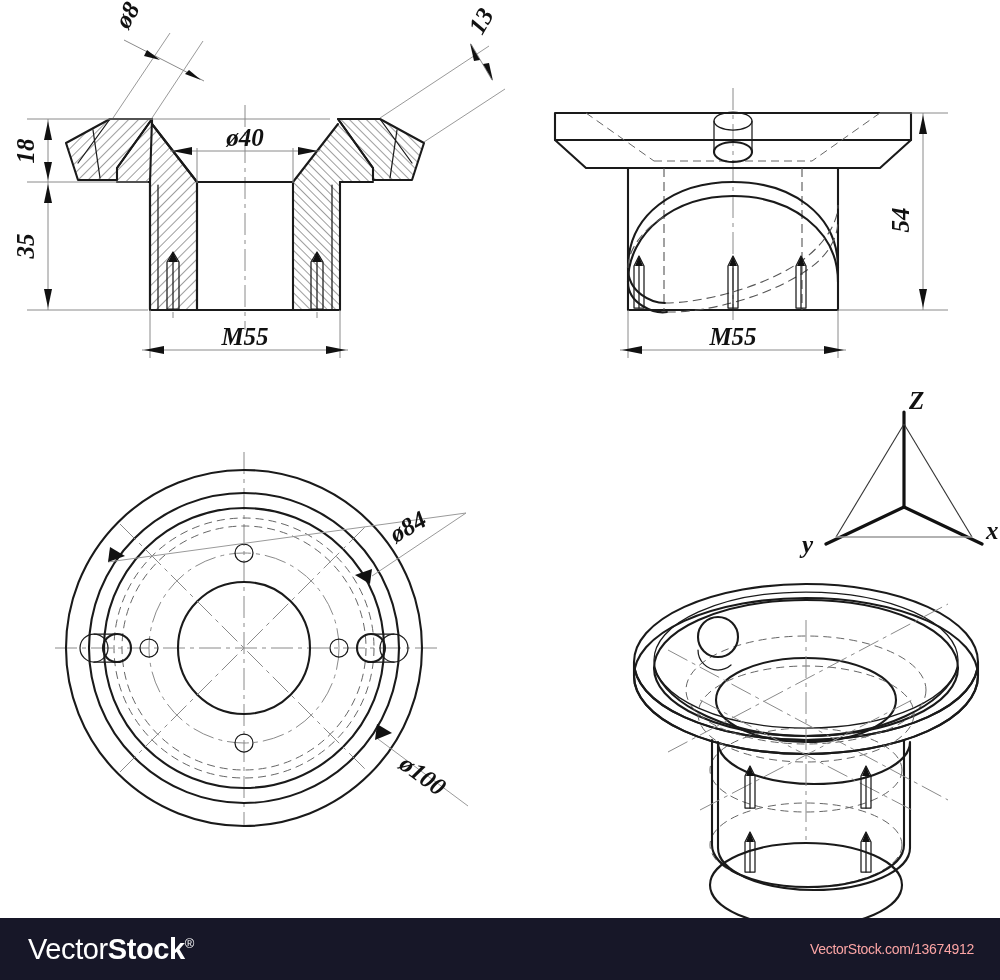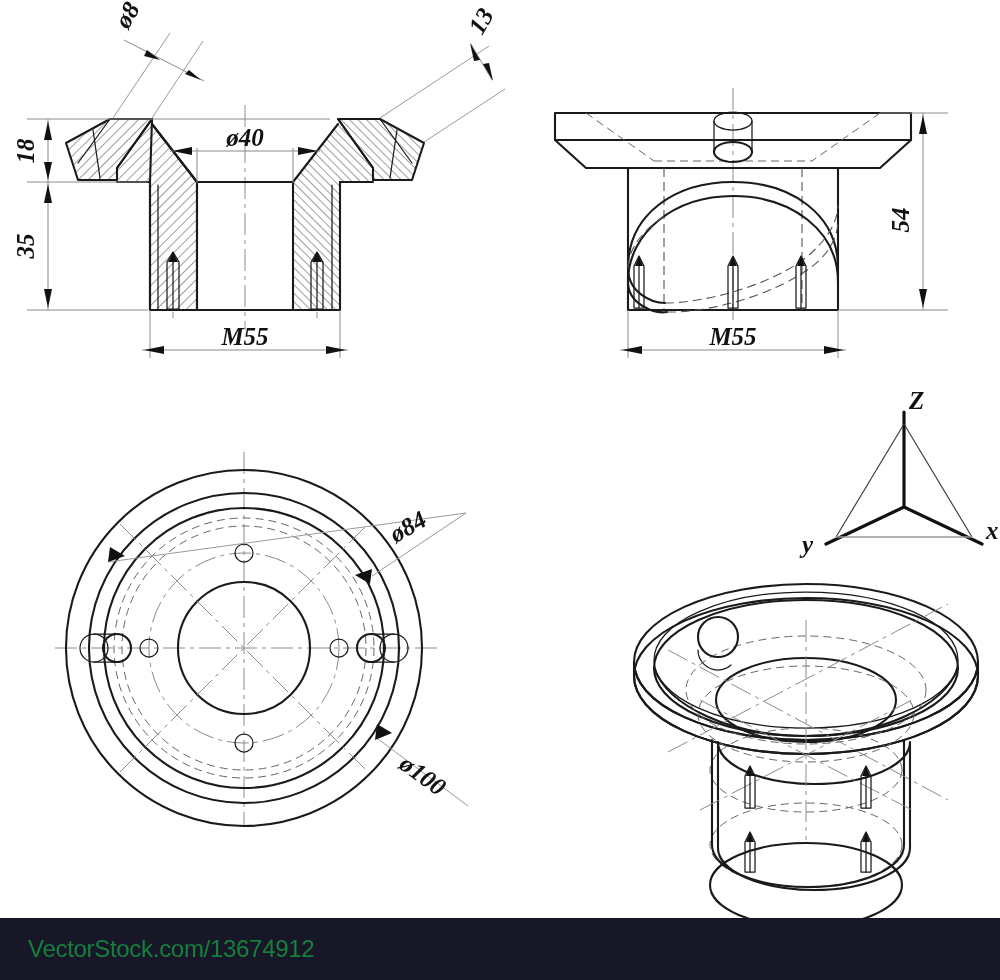--- a/index.html
+++ b/index.html
@@ -46,22 +46,22 @@
     white-space: nowrap;
   }
   .brand .b-light { font-weight: 300; }
   .brand .b-bold { font-weight: 700; }
   .brand .b-reg {
     font-size: 13px;
     vertical-align: super;
     font-weight: 400;
   }
   .site-url {
-    color: #15803d;
-    font-size: 24px;
+    color: #fca5a5;
+    font-size: 14px;
     font-family: "Liberation Sans", sans-serif;
     letter-spacing: -0.3px;
     white-space: nowrap;
   }
   
   .obj        { fill: none; stroke: #1a1a1a; stroke-width: 2.1; stroke-linejoin: round; stroke-linecap: round; }
   .obj-thin   { fill: none; stroke: #1a1a1a; stroke-width: 1.25; stroke-linejoin: round; stroke-linecap: round; }
   .hidden-l   { fill: none; stroke: #555; stroke-width: 1.1; stroke-dasharray: 9 5; }
   .hidden-l2  { fill: none; stroke: #666; stroke-width: 1.0; stroke-dasharray: 8 5; }
   .center-l   { fill: none; stroke: #8a8a8a; stroke-width: 1.0; stroke-dasharray: 22 5 4 5; }
@@ -384,16 +384,19 @@
 
         <path class="obj-thin" d="M 861 842 L 866 832 L 871 842 L 871 872 L 861 872 Z"></path>
         <path fill="#111" stroke="none" d="M 862 842 L 866 832 L 870 842 Z"></path>
         <line class="obj-thin" x1="866" y1="842" x2="866" y2="872"></line>
       </g>
     </g>
 
   </svg>
 
   <div class="footer-bar">
+    <div class="brand">
+      <span class="b-light">Vector</span><span class="b-bold">Stock</span><span class="b-reg">®</span>
+    </div>
     <div class="site-url">VectorStock.com/13674912</div>
   </div>
 
 </div>
 
 </body></html>

